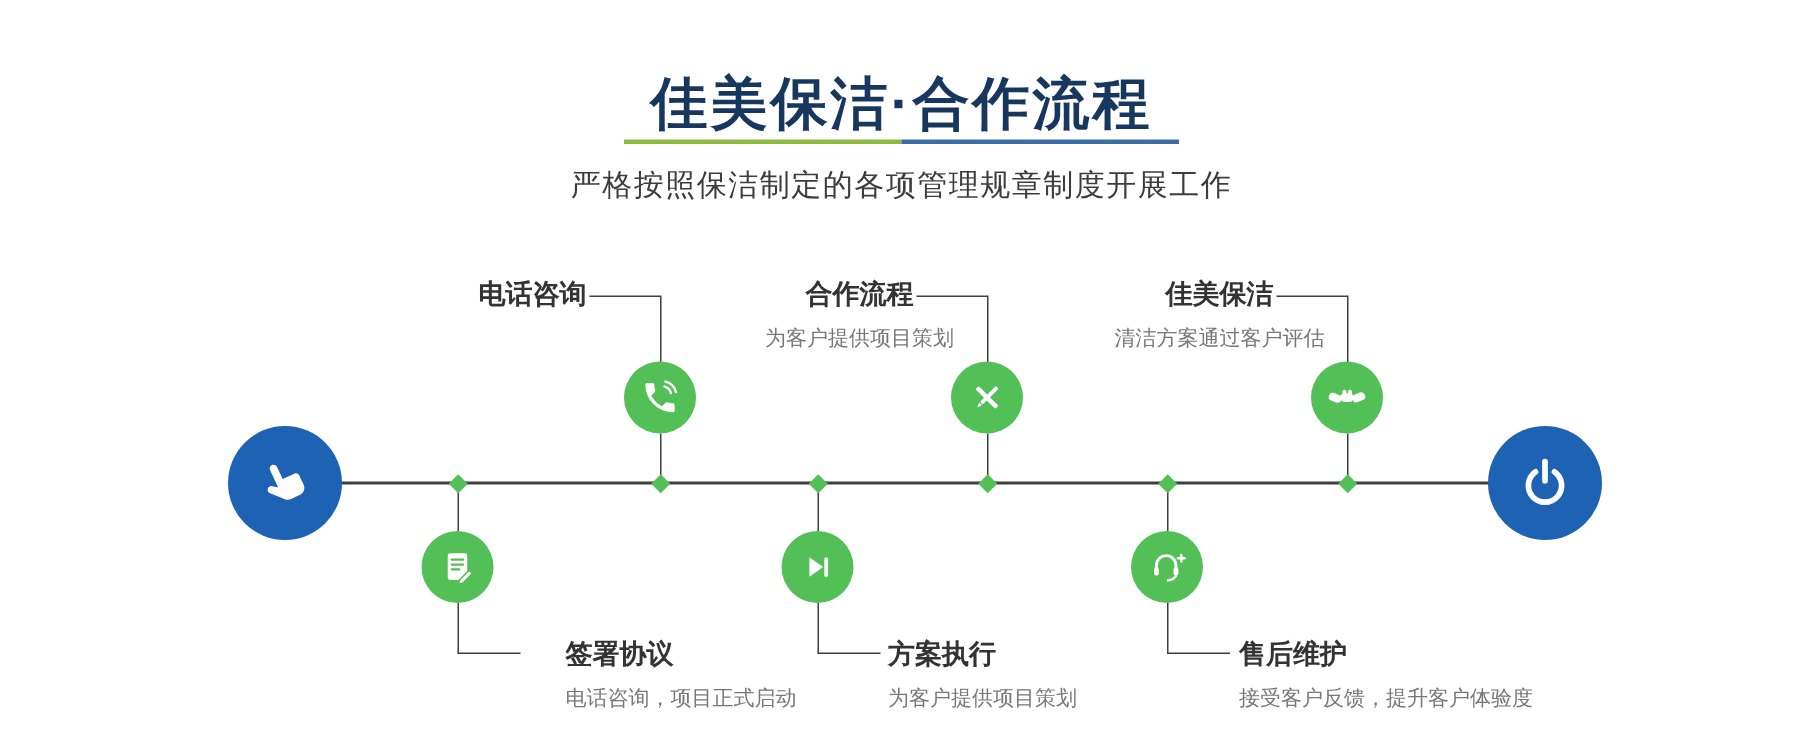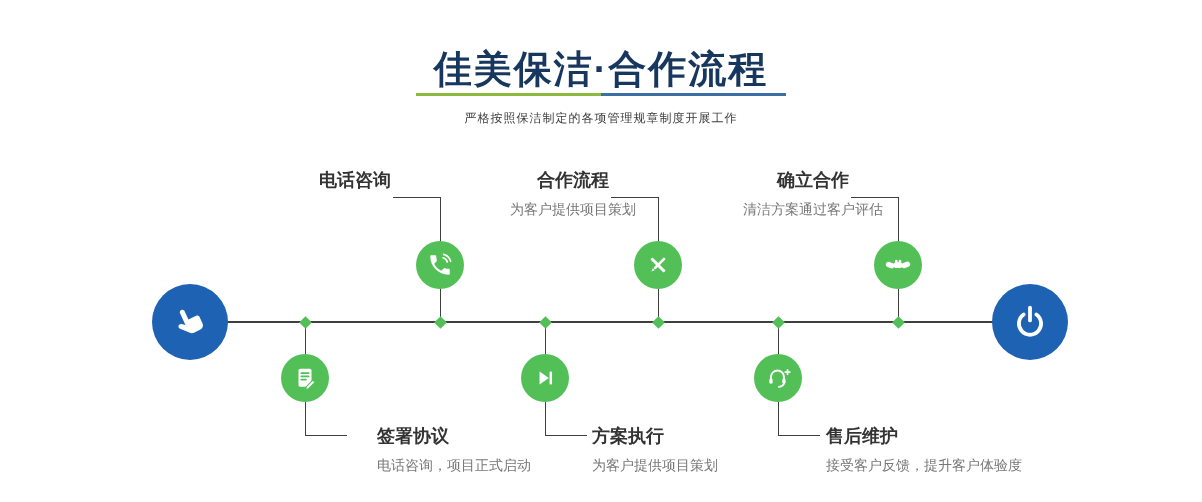--- a/index.html
+++ b/index.html
@@ -10,21 +10,21 @@
   
   .hdr-title{
     position:absolute;left:0;top:44px;width:1202px;text-align:center;
     font-size:38px;font-weight:bold;color:#17375e;letter-spacing:2px;margin:0;
   }
   .hdr-underline{position:absolute;left:416px;top:93px;width:370px;height:3px;display:flex;}
   .hdr-underline .ug{flex:1;background:#8cb93e;}
   .hdr-underline .ub{flex:1;background:#3a6ea5;}
   .hdr-sub{
     position:absolute;left:0;top:110px;width:1202px;text-align:center;
-    font-size:12px;color:#3c3c3c;margin:0;letter-spacing:1px;
+    font-size:20px;color:#3c3c3c;margin:0;letter-spacing:1px;
   }
   
   .timeline{position:absolute;left:190px;top:321px;width:840px;height:2px;background:#3f3f3f;}
   .vline{position:absolute;width:1px;background:#3f3f3f;}
   .hline{position:absolute;height:1px;background:#3f3f3f;}
   .diamond{position:absolute;width:9px;height:9px;background:#53c057;transform:rotate(45deg);}
   
   #c-phone{left:440px;top:289px;height:33px;}
   #c-tools{left:658px;top:289px;height:33px;}
   #c-hand{left:898px;top:289px;height:33px;}
@@ -50,21 +50,21 @@
   #n-tools{left:634px;top:241px;}
   #n-hand{left:874px;top:241px;}
   #n-contract{left:281px;top:354px;}
   #n-play{left:521px;top:354px;}
   #n-headset{left:754px;top:354px;}
   .node .icon{display:flex;align-items:center;justify-content:center;line-height:0;}
   
   .tb{position:absolute;}
   .tb .t{font-size:18px;font-weight:bold;color:#333;white-space:nowrap;}
   .tb .d{font-size:14px;color:#777;margin-top:9px;white-space:nowrap;}
-  .tb.top{width:220px;text-align:center;top:168px;font-family:Liberation Mono, monospace;}
+  .tb.top{width:220px;text-align:center;top:184px;font-family:Liberation Mono, monospace;}
   #tb1{left:245px;} #tb2{left:463px;} #tb3{left:703px;}
   .tb.bottom{text-align:left;top:424px;}
   #tb4{left:352px;margin-left:25px;} #tb5{left:592px;} #tb6{left:826px;}
 </style>
 </head>
 <body>
 
 <div class="stage">
 
   <h1 class="hdr-title">佳美保洁·合作流程</h1>
@@ -193,21 +193,21 @@
   </div>
 
   <div class="tb top" id="tb1">
     <div class="t">电话咨询</div>
   </div>
   <div class="tb top" id="tb2">
     <div class="t">合作流程</div>
     <div class="d">为客户提供项目策划</div>
   </div>
   <div class="tb top" id="tb3">
-    <div class="t">确立合作</div>
+    <div class="t">佳美保洁</div>
     <div class="d">清洁方案通过客户评估</div>
   </div>
 
   <div class="tb bottom" id="tb4">
     <div class="t">签署协议</div>
     <div class="d">电话咨询，项目正式启动</div>
   </div>
   <div class="tb bottom" id="tb5">
     <div class="t">方案执行</div>
     <div class="d">为客户提供项目策划</div>

